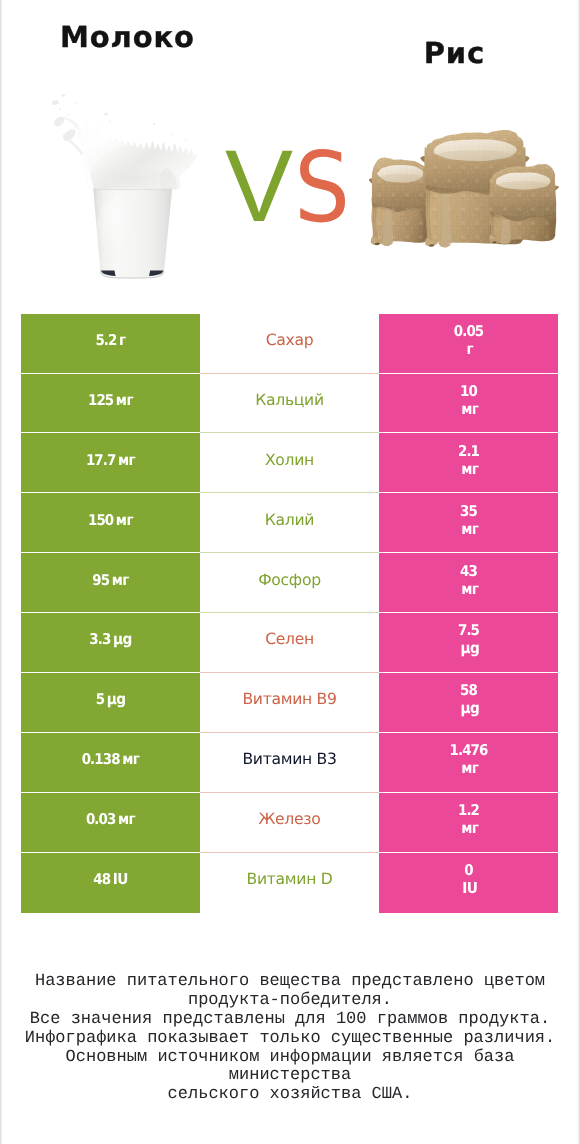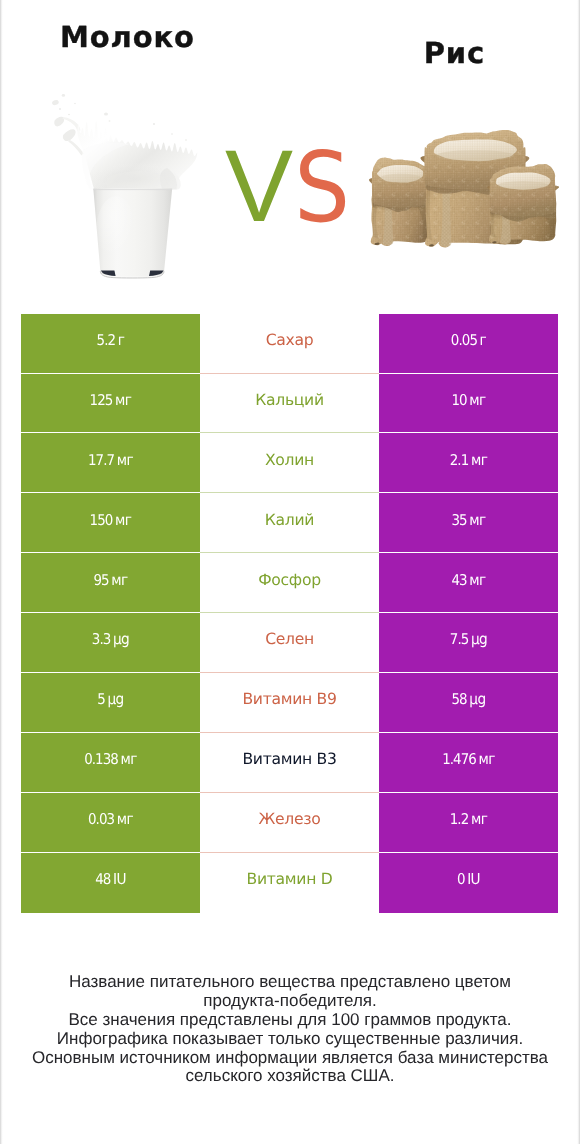--- a/index.html
+++ b/index.html
@@ -21,32 +21,32 @@
 
   .vs{position:absolute;left:0;top:0;width:580px;height:313px;pointer-events:none;}
 
   .milk{position:absolute;left:50px;top:84px;width:150px;height:200px;}
   .rice{position:absolute;left:365px;top:118px;width:198px;height:135px;}
 
   .tbl{position:absolute;left:21px;top:313.6px;width:537px;height:599.2px;}
   .row{display:flex;height:59.92px;position:relative;}
   .c{width:179px;height:59.92px;display:flex;align-items:center;justify-content:center;
      box-sizing:border-box;}
-  .cl,.cr{font-family:"DejaVu Sans Condensed",sans-serif;font-size:14.9px;letter-spacing:-0.9px;font-weight:400;}
+  .cl,.cr{font-family:"DejaVu Sans Condensed",sans-serif;font-size:14.9px;letter-spacing:-0.9px;font-weight:700;}
   .cm{font-family:"DejaVu Sans",sans-serif;font-size:15.6px;letter-spacing:-0.3px;font-weight:400;}
   .c > *{position:relative;top:-3.6px;}
   .cl{color:#fff;background:#82A732;}
-  .cr{color:#fff;background:#a21caf;}
+  .cr{color:#fff;background:#ec4899;flex-direction:column;}
   .cm{background:#fff;}
   .c .u{font-size:15.2px;padding-left:2.6px;letter-spacing:-0.6px;}
   .sep{position:absolute;left:0;right:0;bottom:0;height:1px;}
   .sepmid{position:absolute;left:179px;width:179px;bottom:0;height:1px;}
 
   .ft{position:absolute;left:0;top:972.9px;width:580px;text-align:center;
-      font-family:Liberation Sans, sans-serif;font-size:17px;line-height:18.9px;
+      font-family:Liberation Mono, monospace;font-size:17px;line-height:18.9px;
       color:#26262a;font-weight:400;}
 </style>
 </head>
 <body>
 
 <div class="page">
   <div class="edge-l"></div>
   <div class="edge-r"></div>
 
   <div class="hdr">

